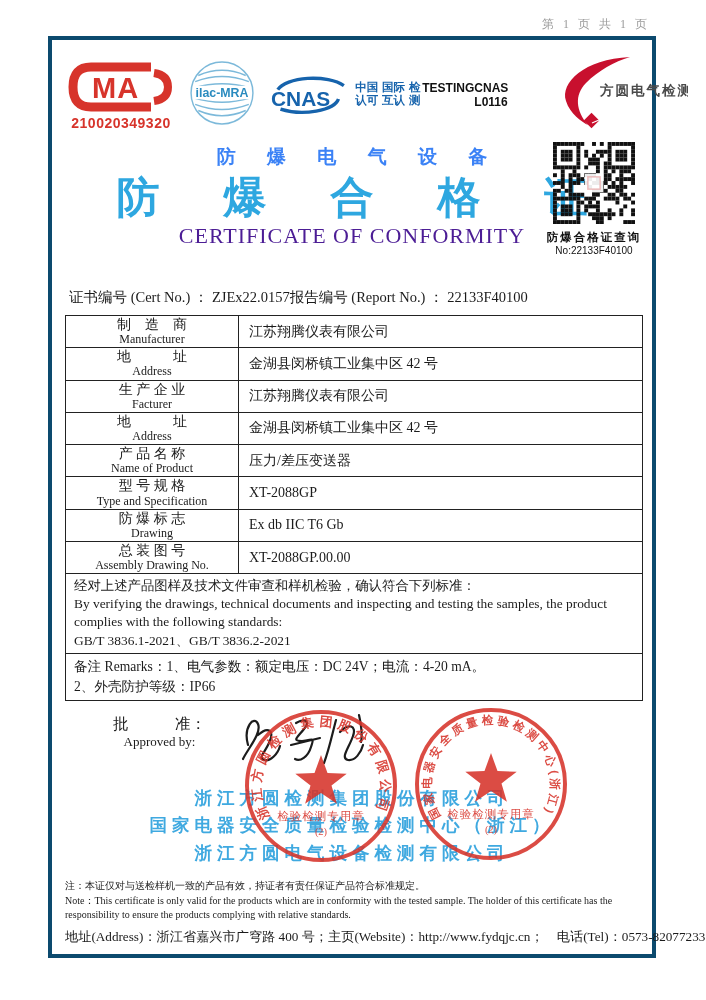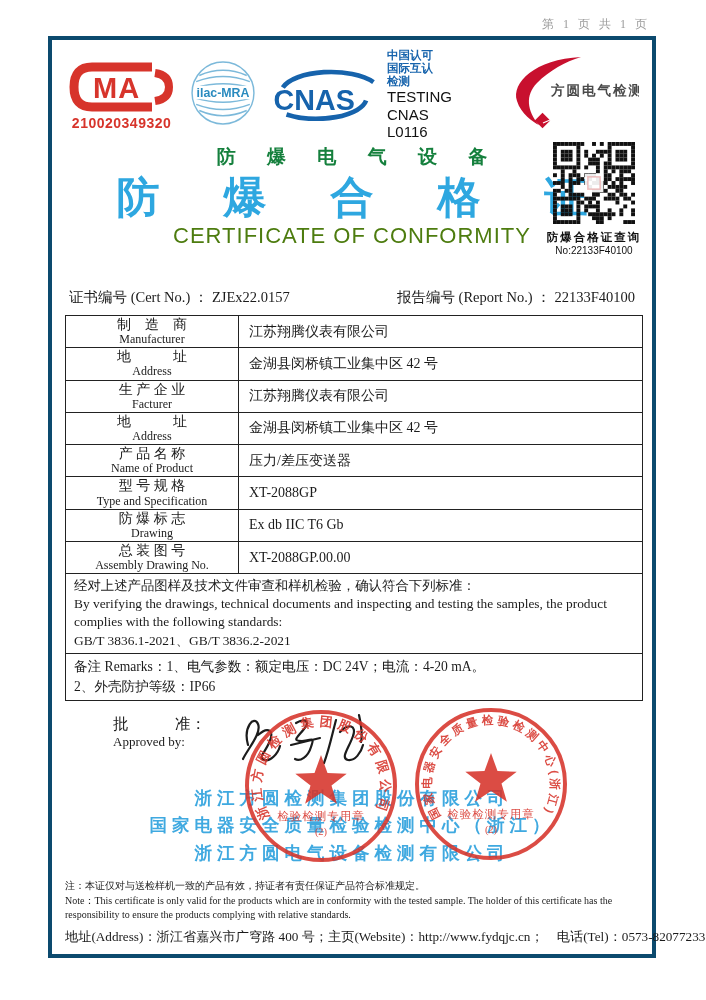--- a/index.html
+++ b/index.html
@@ -12,48 +12,48 @@
   .frame{
     position:absolute;left:48px;top:36px;width:608px;height:922px;
     border:4px solid #0c4a6e;box-sizing:border-box;padding:6px 13px 0 13px;background:#fff;
   }
   
   .logo-row{display:flex;align-items:center;height:98px;gap:10px;}
   .cma{display:flex;flex-direction:column;align-items:center;width:122px;}
   .cma-number{color:#d7342b;font-weight:bold;font-size:14px;letter-spacing:.5px;font-family:"Liberation Sans",sans-serif;margin-top:1px;}
   .ilac{flex:0 0 auto;margin-left:2px;}
   .cnas-group{display:flex;align-items:center;gap:6px;margin-left:2px;}
-  .cnas-captions{display:flex;flex-direction:column;line-height:1.12;}
+  .cnas-captions{display:flex;flex-direction:row;line-height:1.12;}
   .cnas-cn{color:#1663ac;font-size:11.5px;font-weight:bold;font-family:"Liberation Sans",sans-serif;}
-  .cnas-en{color:#111;font-size:15px;font-weight:normal;font-family:"Liberation Sans",sans-serif;margin-top:1px;}
+  .cnas-en{color:#111;font-size:12px;font-weight:bold;font-family:"Liberation Sans",sans-serif;margin-top:1px;}
   .fangyuan{margin-left:4px;}
   
   .title-block{position:relative;text-align:center;margin-top:0;height:132px;font-family:"Liberation Sans",sans-serif;}
-  .title-cn-small{color:#15803d;font-size:19px;font-weight:bold;letter-spacing:13px;padding-left:13px;}
+  .title-cn-small{color:#3b82f6;font-size:19px;font-weight:bold;letter-spacing:13px;padding-left:13px;}
   .title-en-small{color:#2ea7e0;font-size:13.5px;font-weight:bold;margin-top:1px;}
   .title-cn-big{color:#2ea7e0;font-size:43px;font-weight:bold;letter-spacing:26px;padding-left:26px;margin-top:4px;line-height:1.1;}
-  .title-en-big{color:#4d7c0f;font-size:22px;letter-spacing:1px;margin-top:2px;}
+  .title-en-big{color:#4c1d95;font-size:22px;letter-spacing:1px;margin-top:2px;font-family:Liberation Serif, serif;}
   .qr-block{position:absolute;right:-4px;top:-2px;width:98px;text-align:center;font-family:"Liberation Sans",sans-serif;}
   .qr-caption{font-size:11.5px;font-weight:bold;letter-spacing:2px;color:#111;margin-top:2px;white-space:nowrap;}
   .qr-no{font-size:10px;color:#111;}
   
-  .cert-line{display:flex;justify-content:space-between;margin:12px 4px 0 4px;font-size:14.5px;white-space:nowrap;}
+  .cert-line{display:flex;margin:12px 4px 0 4px;font-size:14.5px;white-space:nowrap;}
   
   table.main{border-collapse:collapse;margin:8px auto 0 auto;width:578px;table-layout:fixed;}
   table.main td{border:1.5px solid #222;}
   td.lbl{width:168px;text-align:center;padding:1px 2px;}
   .lbl-cn{font-size:14px;line-height:1.15;}
   .lbl-en{font-size:12px;line-height:1.1;}
   td.val{font-size:14px;padding:2px 10px;height:26px;}
   td.statement{padding:3px 8px;font-size:13.4px;line-height:1.33;}
   .standards{margin-top:1px;}
   td.remarks{padding:3px 8px;font-size:13.6px;line-height:1.5;}
   
   .approval{display:flex;align-items:flex-start;margin:14px 0 0 48px;height:60px;}
-  .approval-label{line-height:1.2;}
+  .approval-label{line-height:1.2;text-align:center;}
   .approval-cn{font-size:15.5px;}
   .approval-en{font-size:13px;}
   .signature{margin-left:26px;margin-top:-10px;}
   
   .dates{display:flex;margin:4px 6px 0 10px;font-size:14px;white-space:nowrap;}
   .dates .right{margin-left:118px;}
   
   .issuers{margin-top:10px;text-align:center;color:#3fa9e0;font-weight:bold;
     font-family:"Liberation Sans",sans-serif;font-size:17.5px;letter-spacing:5px;line-height:1.55;}
   

